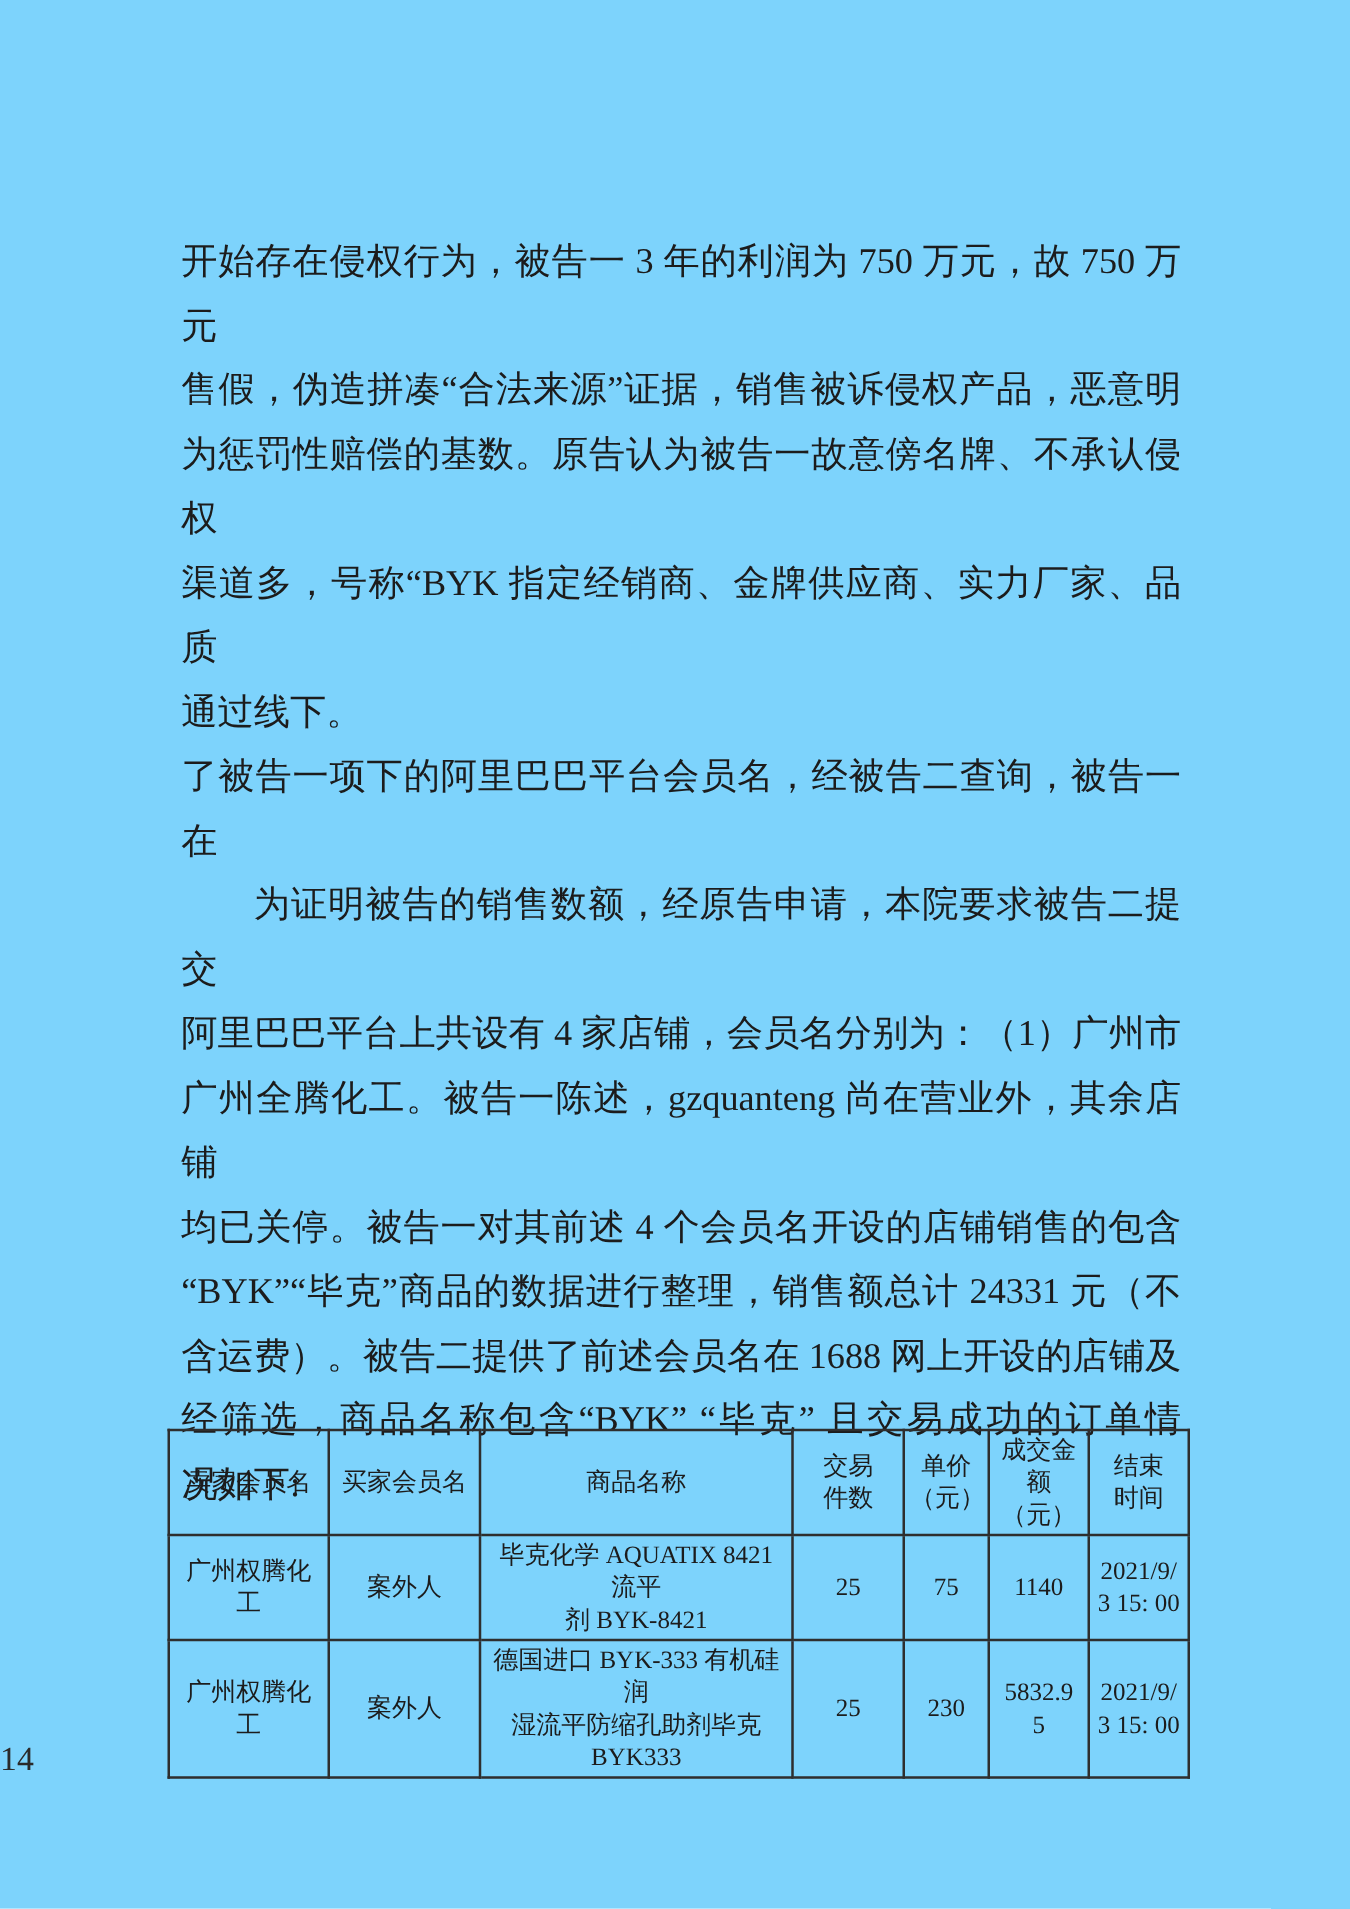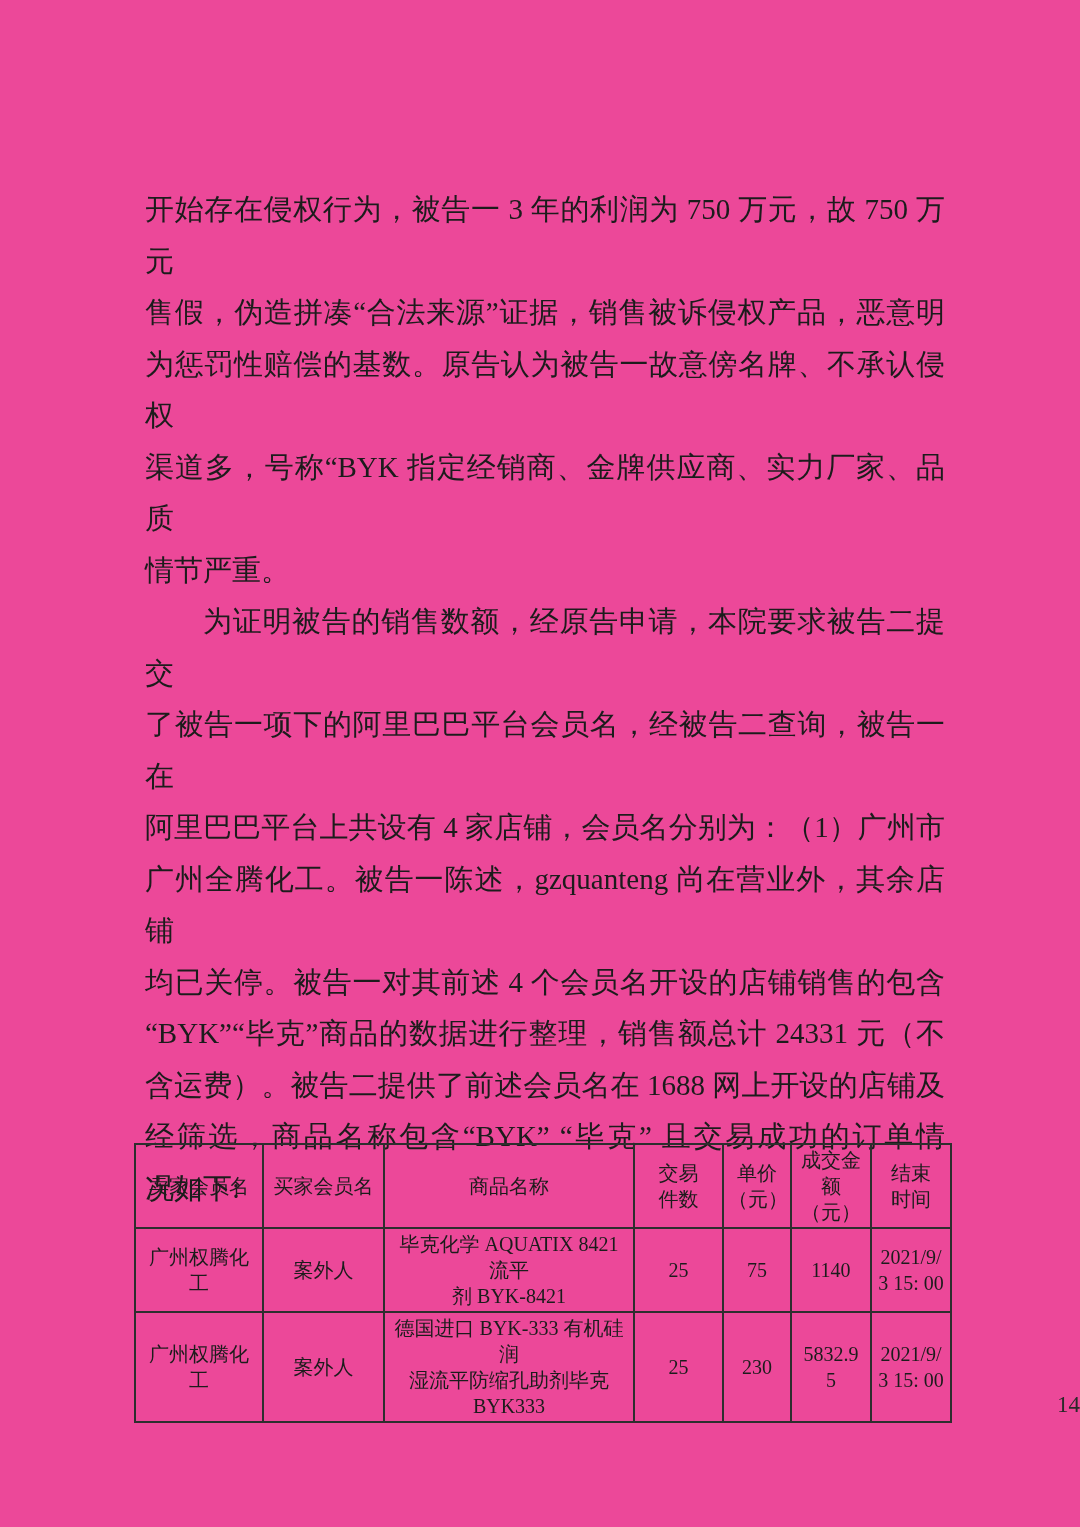--- a/index.html
+++ b/index.html
@@ -4,21 +4,21 @@
 <style>
   html, body {
     margin: 0;
     padding: 0;
     background: #ffffff;
   }
   .page {
     position: relative;
     width: 1080px;
     height: 1527px;
-    background: #ec4899;
+    background: #7dd3fc;
     font-family: "Liberation Serif", "DejaVu Serif", serif;
     color: #1c1c1c;
     overflow: hidden;
   }
   .body-text {
     position: absolute;
     left: 145px;
     top: 184px;
     width: 800px;
     font-size: 29px;
@@ -55,38 +55,38 @@
     overflow: hidden;
   }
   tr.hdr   { height: 50px; }
   tr.row-0 { height: 53px; }
   tr.row-1 { height: 77px; }
   .page-number {
     position: absolute;
     top: 1392px;
     left: 0;
     width: 100%;
-    text-align: right;
-    font-size: 23px;
+    text-align: left;
+    font-size: 27px;
     color: #2a2a2a;
   }
 </style>
 </head>
 <body>
 
 <div class="page">
 
   <div class="body-text">
     <div class="line fill">开始存在侵权行为，被告一 3 年的利润为 750 万元，故 750 万元</div>
     <div class="line fill">售假，伪造拼凑“合法来源”证据，销售被诉侵权产品，恶意明</div>
     <div class="line fill">为惩罚性赔偿的基数。原告认为被告一故意傍名牌、不承认侵权</div>
     <div class="line fill">渠道多，号称“BYK 指定经销商、金牌供应商、实力厂家、品质</div>
-    <div class="line">情节严重。</div>
+    <div class="line">通过线下。</div>
+    <div class="line fill">了被告一项下的阿里巴巴平台会员名，经被告二查询，被告一在</div>
     <div class="line fill indent">为证明被告的销售数额，经原告申请，本院要求被告二提交</div>
-    <div class="line fill">了被告一项下的阿里巴巴平台会员名，经被告二查询，被告一在</div>
     <div class="line fill">阿里巴巴平台上共设有 4 家店铺，会员名分别为：（1）广州市</div>
     <div class="line fill">广州全腾化工。被告一陈述，gzquanteng 尚在营业外，其余店铺</div>
     <div class="line fill">均已关停。被告一对其前述 4 个会员名开设的店铺销售的包含</div>
     <div class="line fill">“BYK”“毕克”商品的数据进行整理，销售额总计 24331 元（不</div>
     <div class="line fill">含运费）。被告二提供了前述会员名在 1688 网上开设的店铺及</div>
     <div class="line fill">经筛选，商品名称包含“BYK” “毕克”  且交易成功的订单情</div>
     <div class="line">况如下:</div>
   </div>
 
   <table class="sales">

